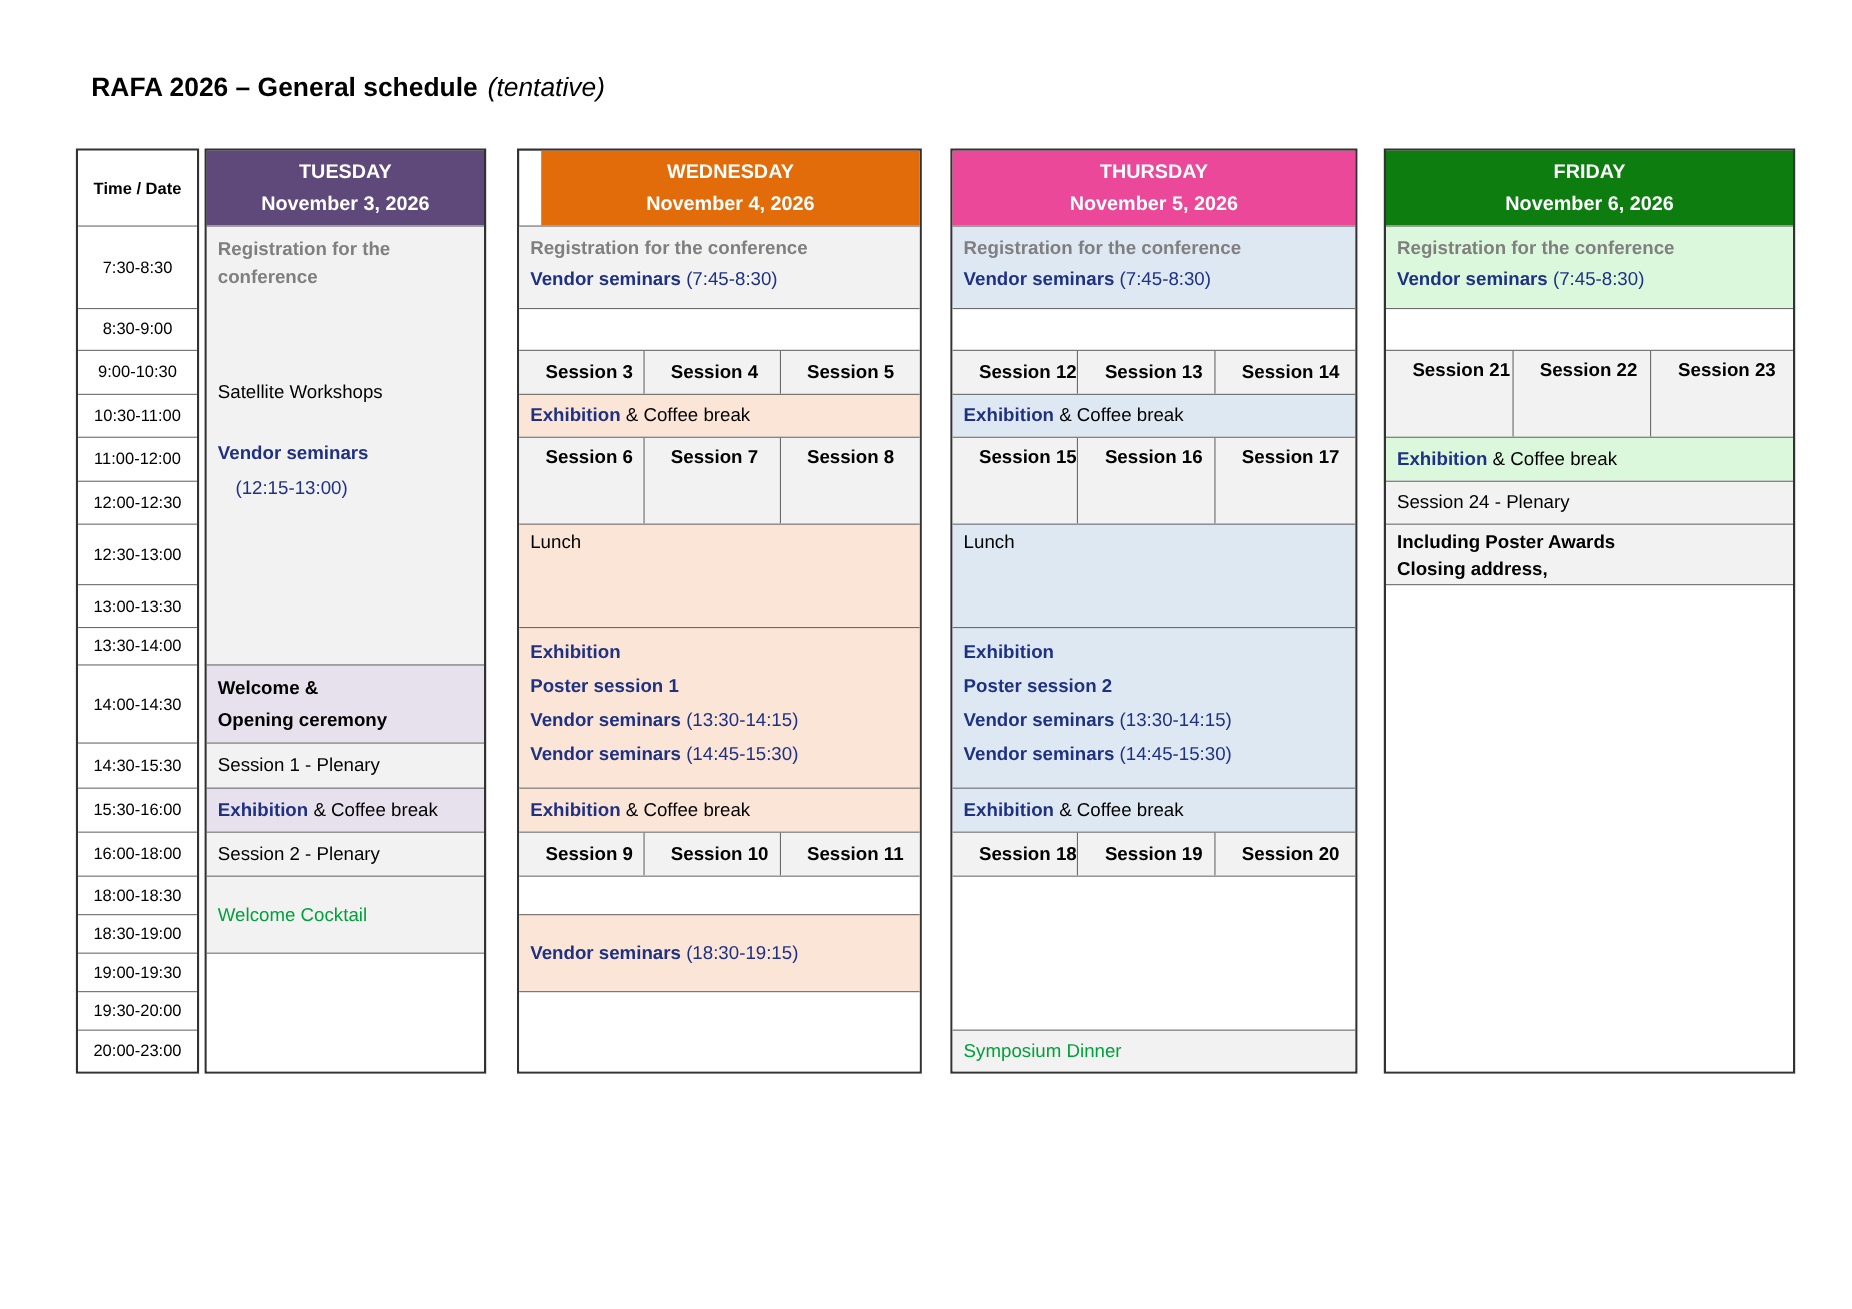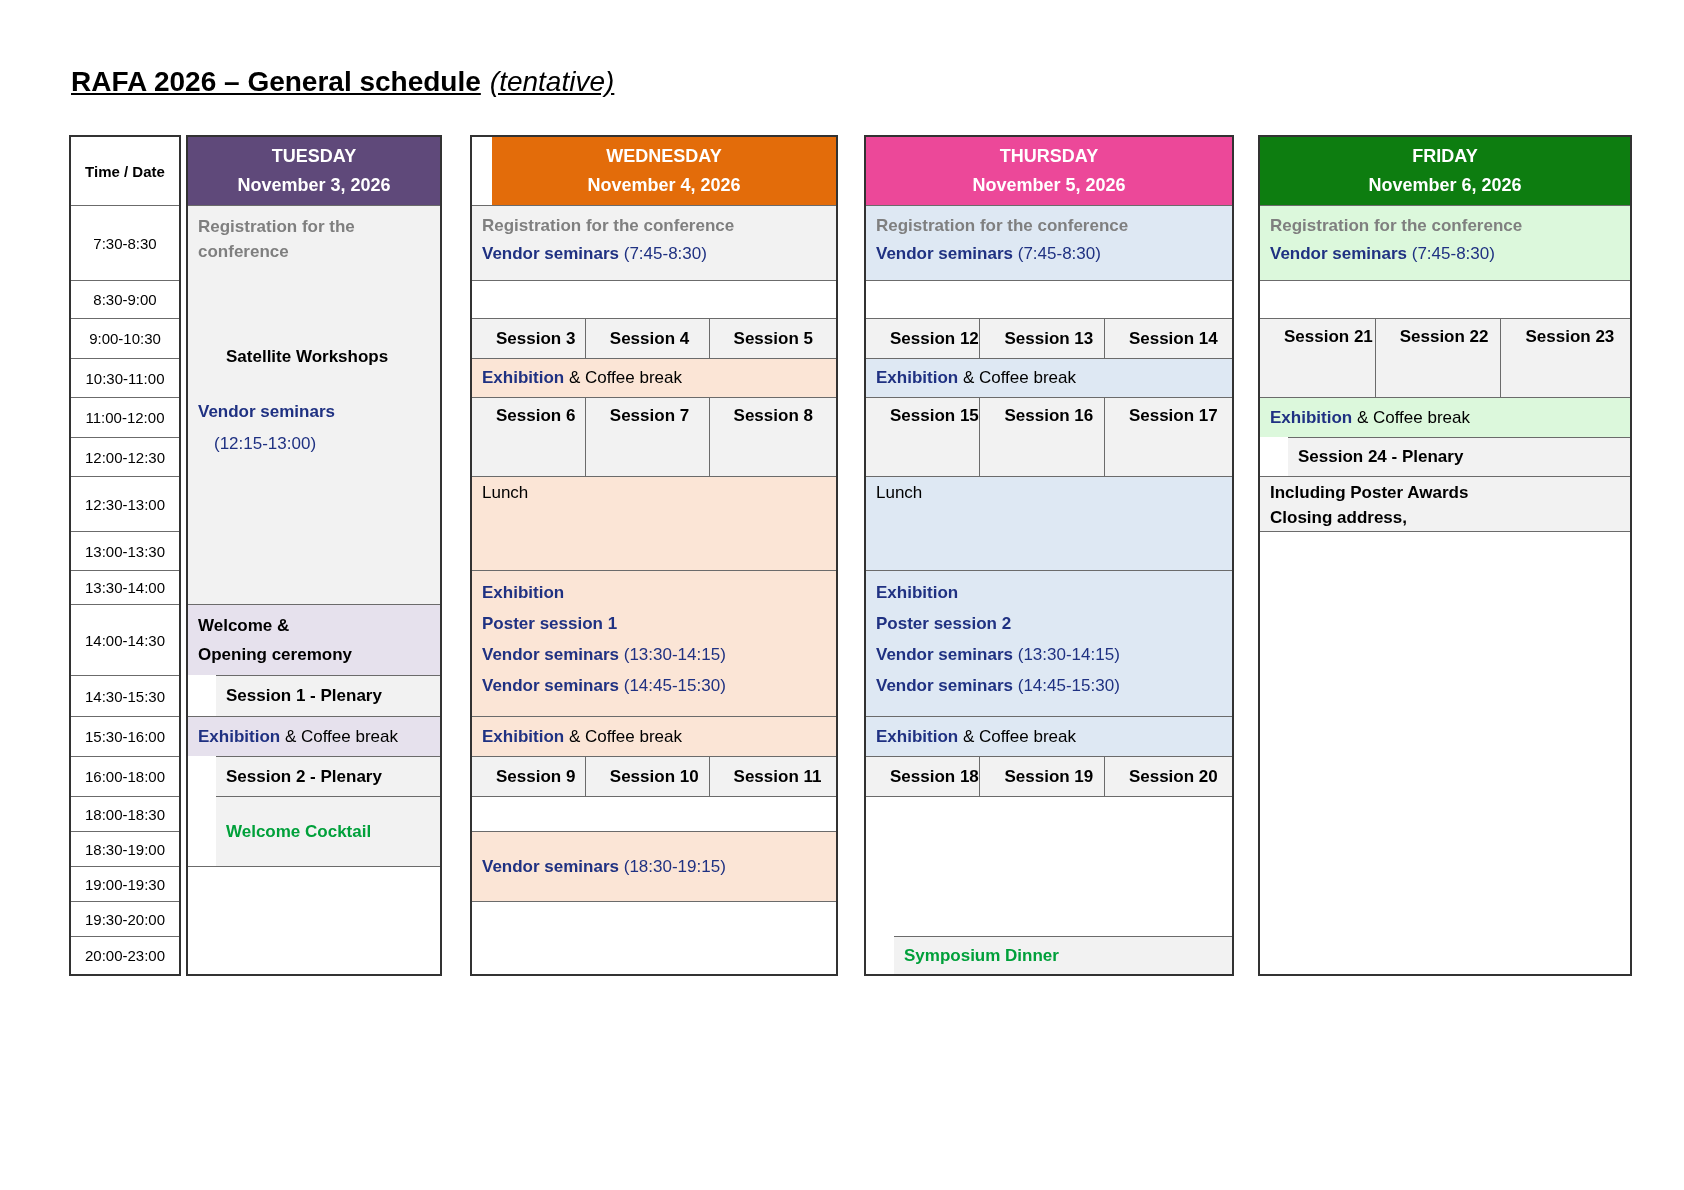--- a/index.html
+++ b/index.html
@@ -1,18 +1,18 @@
 <!DOCTYPE html>
 <html><head>
 <meta charset="utf-8">
 <style>
   * { box-sizing: border-box; margin: 0; padding: 0; }
   html, body { width: 1684px; height: 1190px; background: #fff;
     font-family: "Liberation Sans", sans-serif; color: #000; }
-  .title { position: absolute; left: 71px; top: 66px; font-size: 28px; font-weight: bold; text-decoration: underline; }
+  .title { position: absolute; left: 83px; top: 66px; font-size: 24px; font-weight: bold; }
   .title em { font-weight: normal; margin-left: 9px; }
 
   .schedule { position: absolute; left: 69px; top: 135px; display: grid;
     grid-template-columns: 112px 5px 256px 28px 368px 26px 370px 24px 374px; }
 
   .col { grid-row: 1; display: grid; border: 2px solid #323232;
     grid-template-rows: 68px 75px 38px 40px 39px 40px 39px 55px 39px 34px 71px 41px 40px 40px 35px 35px 35px 35px 38px; }
   .c1 { grid-column: 1; } .c3 { grid-column: 3; } .c5 { grid-column: 5; }
   .c7 { grid-column: 7; } .c9 { grid-column: 9; }
 
@@ -22,21 +22,21 @@
   .thead { font-weight: bold; }
 
   .day-header { grid-row: 1; display: flex; flex-direction: column; justify-content: center;
     align-items: center; color: #fff; font-weight: bold; font-size: 18px; line-height: 29px; }
 
   .blk { border-top: 1px solid #6b6b6b; font-size: 17px; background: #fff; }
   .pad { padding: 6px 10px; }
   .vcenter { display: flex; align-items: center; padding-left: 10px; padding-right: 6px; }
   .line { display: block; }
   .lh27 { line-height: 27px; } .lh30 { line-height: 30px; } .lh31 { line-height: 31px; }
-  .b { font-weight: bold; margin-left: 28px; }
+  .b { font-weight: normal; }
   .gray-b { font-weight: bold; }
   .navy-b { font-weight: bold; }
 
   .sessions { display: flex; align-items: stretch; }
   .sess { display: flex; align-items: center; padding-left: 24px; font-weight: bold; }
   .sess:nth-child(1) { width: 31%; } .sess:nth-child(2) { width: 34%; } .sess:nth-child(3) { width: 35%; }
   .sess + .sess { border-left: 1px solid #6b6b6b; }
   .sessions.top .sess { align-items: flex-start; padding-top: 8px; }
 
   .tue-main { padding: 8px 10px; line-height: 25px; }

